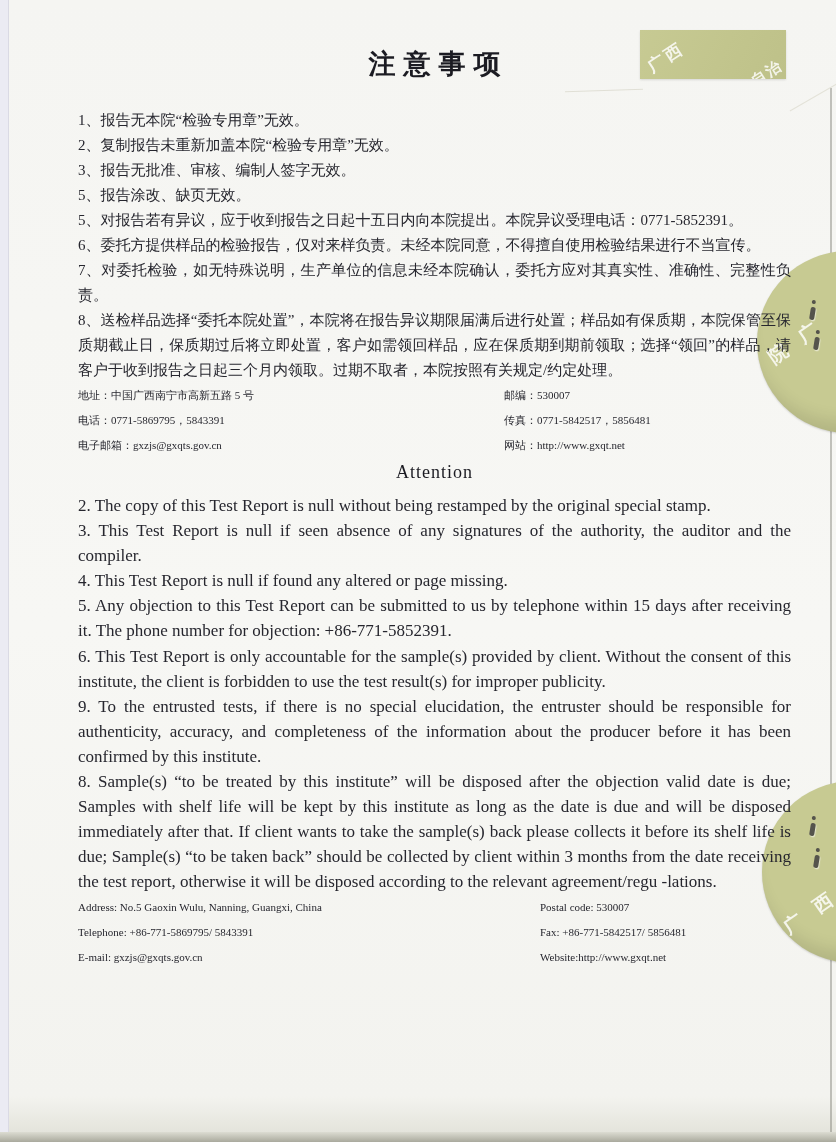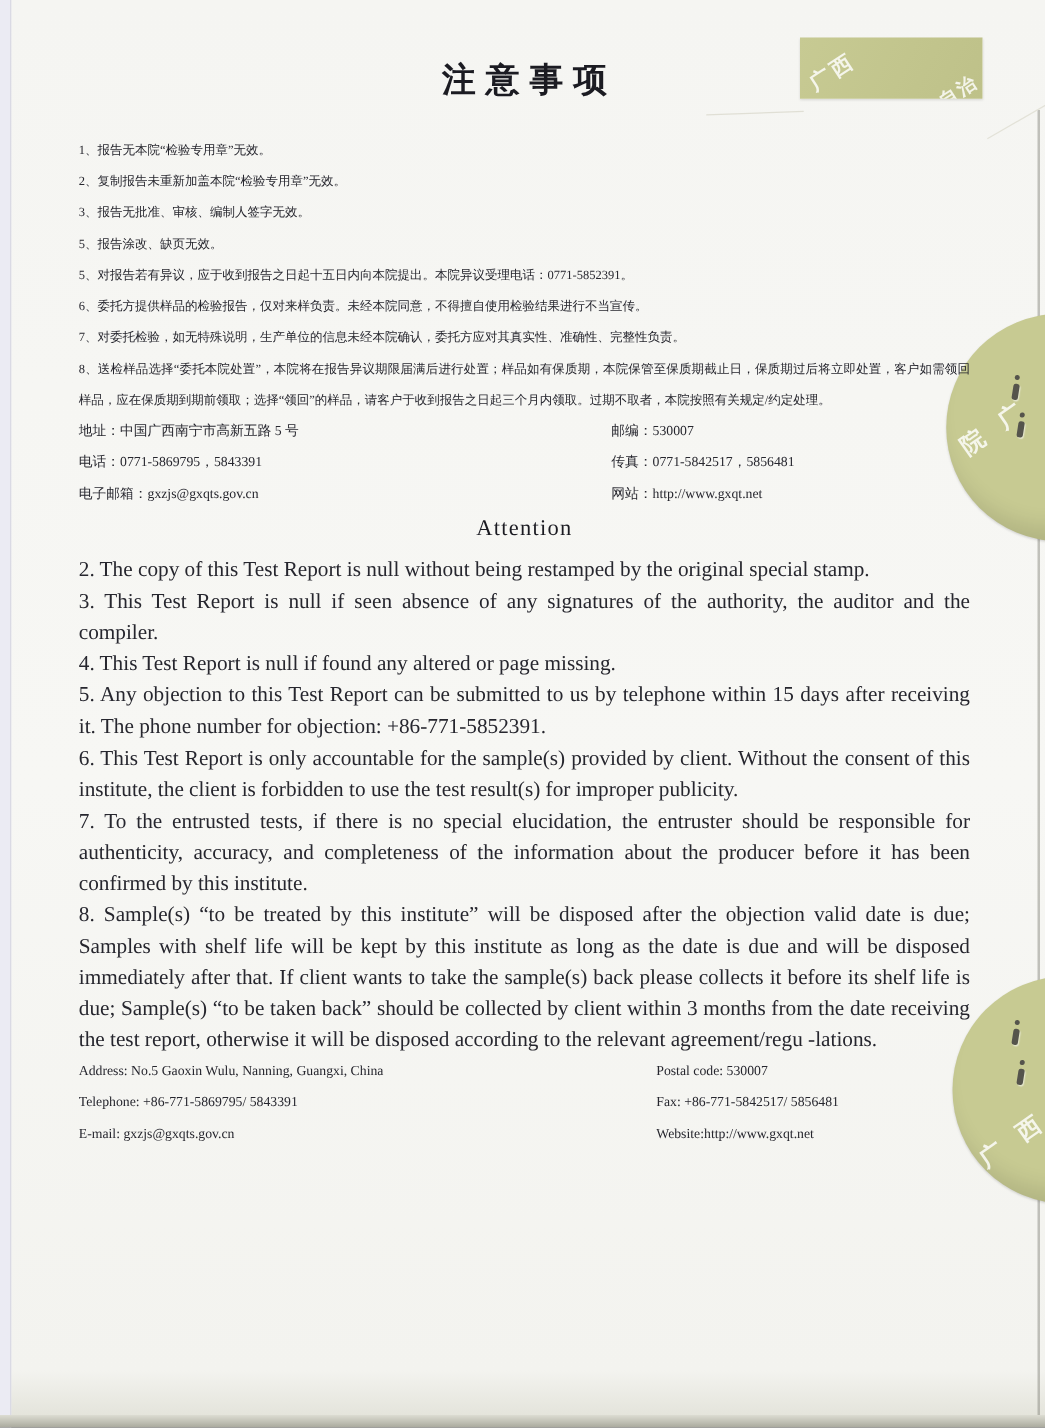--- a/index.html
+++ b/index.html
@@ -37,24 +37,24 @@
   .hole2 .wm{left:18px;bottom:38px;transform:rotate(-35deg);}
   .staple{position:absolute;width:5px;height:13px;background:#55544c;border-radius:2px;
     transform:rotate(9deg);box-shadow:1px 1px 1px rgba(255,255,255,.55);}
   .staple::before{content:"";position:absolute;left:0;top:-7px;width:4px;height:4px;
     border-radius:50%;background:#55544c;}
   .hole1 .s1{left:53px;top:56px;}
   .hole1 .s2{left:57px;top:86px;}
   .hole2 .s1{left:48px;top:42px;}
   .hole2 .s2{left:52px;top:74px;}
   
-  .content{position:absolute;left:63px;top:46px;width:713px;}
+  .content{position:absolute;left:78px;top:46px;width:713px;}
   .cn-title{margin:0;text-align:center;font-family:"Liberation Sans",sans-serif;
     font-weight:700;font-size:27px;letter-spacing:8px;padding-left:8px;color:#1b1b22;}
-  .cn-items{margin-top:26px;font-size:10px;line-height:25px;text-align:justify;}
+  .cn-items{margin-top:26px;font-size:15px;line-height:25px;text-align:justify;}
   .cn-items p{margin:0;}
   .contact-row{display:flex;font-size:11px;line-height:25px;}
   .contact-row .col-l{flex:0 0 426px;}
   .contact-row .col-r{flex:1;}
   .en-contact .col-l{flex:0 0 462px;}
   .en-title{margin:4px 0 10px;text-align:center;font-weight:400;font-size:18px;
     letter-spacing:1px;color:#1b1b22;}
   .en-items{font-size:17px;line-height:25.1px;text-align:justify;}
   .en-items p{margin:0;}
   .en-contact{font-size:17px;line-height:25.6px;}
@@ -117,21 +117,21 @@
     </div>
 
     <h2 class="en-title">Attention</h2>
 
     <div class="en-items">
       <p>2. The copy of this Test Report is null without being restamped by the original special stamp.</p>
       <p>3. This Test Report is null if seen absence of any signatures of the authority, the auditor and the compiler.</p>
       <p>4. This Test Report is null if found any altered or page missing.</p>
       <p>5. Any objection to this Test Report can be submitted to us by telephone within 15 days after receiving it. The phone number for objection: +86-771-5852391.</p>
       <p>6. This Test Report is only accountable for the sample(s) provided by client. Without the consent of this institute, the client is forbidden to use the test result(s) for improper publicity.</p>
-      <p>7. To the entrusted tests, if there is no special elucidation, the entruster should be responsible for authenticity, accuracy, and completeness of the information about the producer before it has been confirmed by this institute.</p>
+      <p>9. To the entrusted tests, if there is no special elucidation, the entruster should be responsible for authenticity, accuracy, and completeness of the information about the producer before it has been confirmed by this institute.</p>
       <p>8. Sample(s) “to be treated by this institute” will be disposed after the objection valid date is due; Samples with shelf life will be kept by this institute as long as the date is due and will be disposed immediately after that. If client wants to take the sample(s) back please collects it before its shelf life is due; Sample(s) “to be taken back” should be collected by client within 3 months from the date receiving the test report, otherwise it will be disposed according to the relevant agreement/regu -lations.</p>
     </div>
 
     <div class="en-contact">
       <div class="contact-row">
         <span class="col-l">Address: No.5 Gaoxin Wulu, Nanning, Guangxi, China</span>
         <span class="col-r">Postal code: 530007</span>
       </div>
       <div class="contact-row">
         <span class="col-l">Telephone: +86-771-5869795/ 5843391</span>

